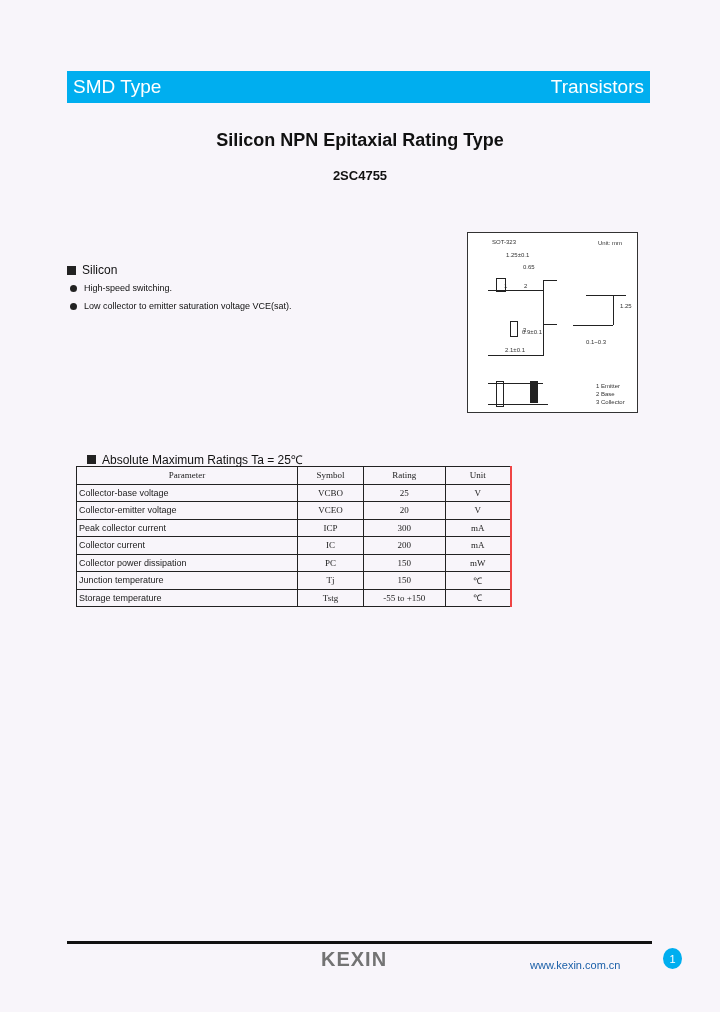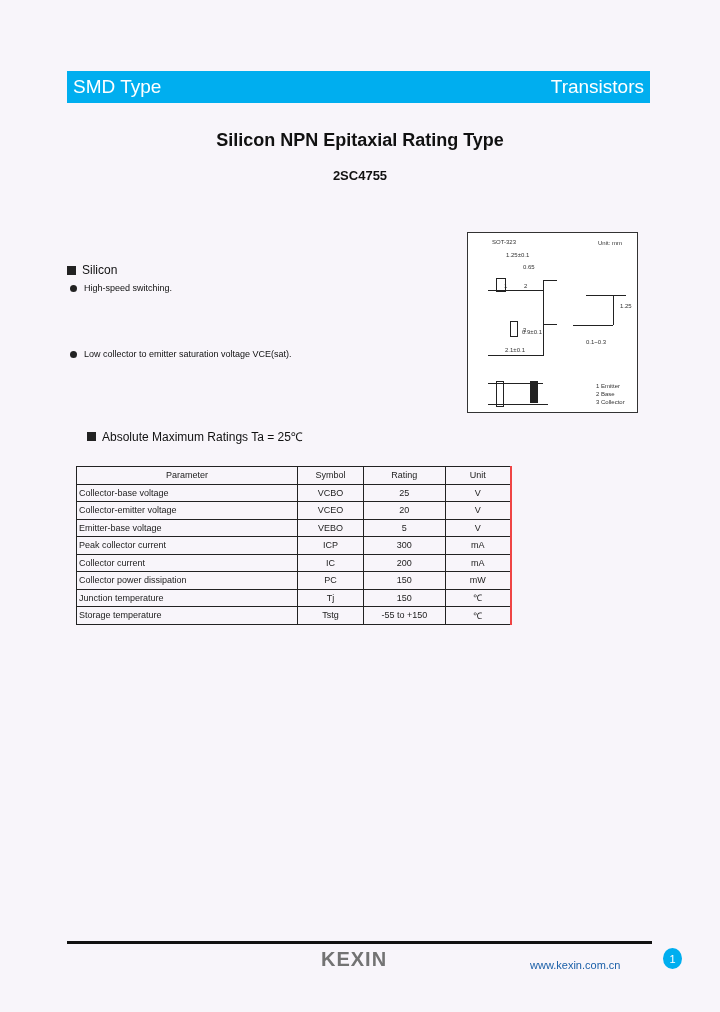--- a/index.html
+++ b/index.html
@@ -45,21 +45,21 @@
   .diagram .ln { position: absolute; background: #222; }
   table.ratings {
     position: absolute; left: 76px; top: 466px;
     border-collapse: collapse; font-size: 9px;
     width: 436px;
   }
   table.ratings td {
     border: 1px solid #222; height: 16.5px; padding: 0 2px;
     color: #222;
   }
-  table.ratings td.c { text-align: center; }
+  table.ratings td.c { text-align: center; font-family: Liberation Serif, serif; }
   table.ratings td:last-child { border-right: 2px solid #ef4444; }
   .footer-line {
     position: absolute; left: 67px; top: 941px; width: 585px; height: 3px; background: #111;
   }
   .logo {
     position: absolute; left: 321px; top: 948px;
     font-size: 20px; font-weight: bold; color: #737373; letter-spacing: 1px;
   }
   .url { position: absolute; left: 530px; top: 959px; font-size: 11px; color: #1a5fa8; }
   .page-badge {
@@ -80,21 +80,21 @@
 <div class="part">2SC4755</div>
 
 <div class="section-head" style="top:263px;">
   <span class="sq"></span>
   <span>Silicon</span>
 </div>
 <div class="feature" style="top:283px;">
   <span class="dot"></span>
   <span>High-speed switching.</span>
 </div>
-<div class="feature" style="top:301px;margin-top:48px;">
+<div class="feature" style="top:301px;">
   <span class="dot"></span>
   <span>Low collector to emitter saturation voltage VCE(sat).</span>
 </div>
 
 <div class="diagram">
   <span class="lbl" style="left:24px;top:6px;">SOT-323</span>
   <span class="lbl" style="left:130px;top:7px;">Unit: mm</span>
   <span class="lbl" style="left:38px;top:19px;">1.25±0.1</span>
   <span class="lbl" style="left:55px;top:31px;">0.65</span>
   <span class="lbl" style="left:37px;top:114px;">2.1±0.1</span>
@@ -119,21 +119,21 @@
 
   <div class="ln" style="left:20px;top:150px;width:55px;height:1px;"></div>
   <div class="ln" style="left:20px;top:171px;width:60px;height:1px;"></div>
   <div class="ln" style="left:28px;top:148px;width:6px;height:24px;background:transparent;border:1px solid #222;"></div>
   <div class="ln" style="left:62px;top:148px;width:8px;height:22px;background:#222;"></div>
   <span class="lbl" style="left:128px;top:150px;">1 Emitter</span>
   <span class="lbl" style="left:128px;top:158px;">2 Base</span>
   <span class="lbl" style="left:128px;top:166px;">3 Collector</span>
 </div>
 
-<div class="section-head" style="top:428px;padding-left:20px;">
+<div class="section-head" style="top:451px;padding-left:20px;">
   <span class="sq"></span>
   <span>Absolute Maximum Ratings Ta = 25℃</span>
 </div>
 
 <table class="ratings">
   <colgroup>
       <col style="width:222px">
       <col style="width:66px">
       <col style="width:82px">
       <col style="width:66px">
@@ -148,26 +148,20 @@
   <tr>
     <td>Collector-base voltage</td>
     <td class="c">VCBO</td>
     <td class="c">25</td>
     <td class="c">V</td>
   </tr>
   <tr>
     <td>Collector-emitter voltage</td>
     <td class="c">VCEO</td>
     <td class="c">20</td>
-    <td class="c">V</td>
-  </tr>
-  <tr>
-    <td>Emitter-base voltage</td>
-    <td class="c">VEBO</td>
-    <td class="c">5</td>
     <td class="c">V</td>
   </tr>
   <tr>
     <td>Peak collector current</td>
     <td class="c">ICP</td>
     <td class="c">300</td>
     <td class="c">mA</td>
   </tr>
   <tr>
     <td>Collector current</td>

